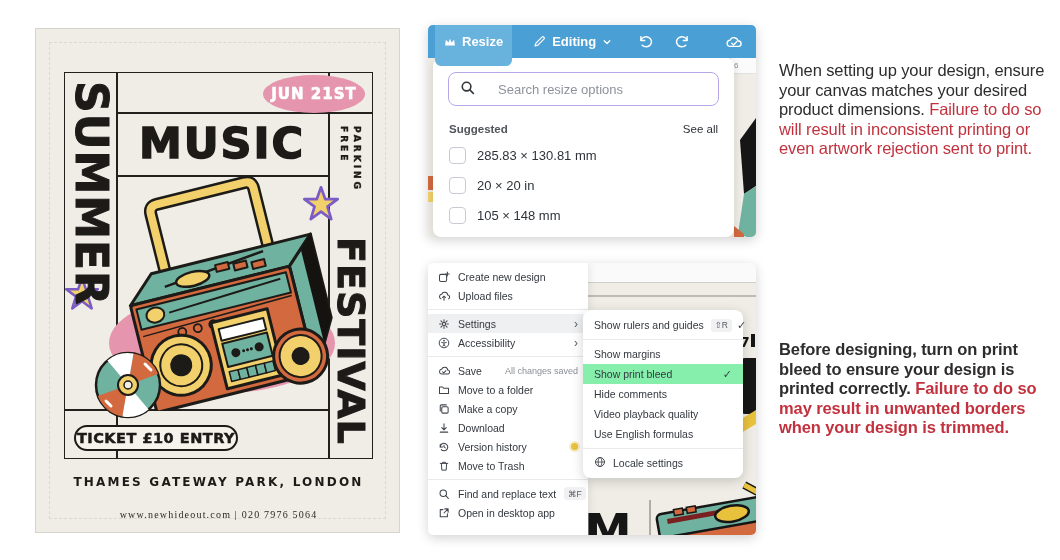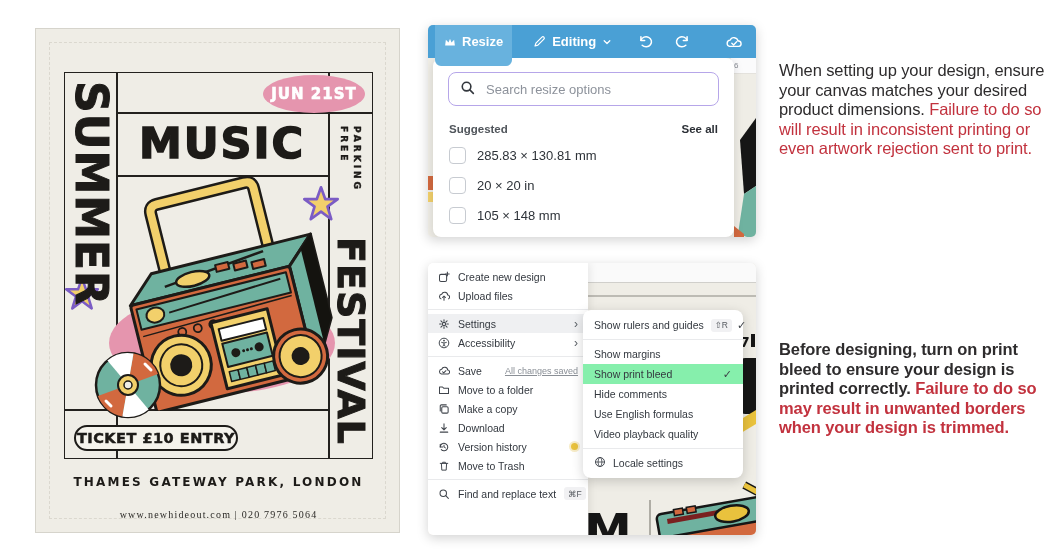--- a/index.html
+++ b/index.html
@@ -45,41 +45,41 @@
   .toolbar{position:absolute;left:0;top:0;right:0;height:33px;background:#4aa0d5;
     display:flex;align-items:center;padding:0 7px;gap:4px;z-index:5;}
   .tbtn{display:flex;align-items:center;gap:6px;color:#fff;font-size:13px;font-weight:bold;
     padding:17px 9px;border-radius:6px;cursor:default;}
   .tbtn.raised{background:#68b2de;}
   .ticon{display:flex;align-items:center;justify-content:center;}
   .tdivider{width:1px;height:16px;background:rgba(255,255,255,.45);margin:0 6px;}
   .panel{position:absolute;left:5px;top:33px;width:301px;height:179px;background:#fff;
     border-radius:8px;box-shadow:0 2px 10px rgba(20,20,30,.15);z-index:4;}
   .searchbox{margin:14px 15px 0;height:32px;border:1.6px solid #b6a6e9;border-radius:8px;
-    display:flex;align-items:center;gap:9px;padding:0 11px;background:#fff;}
+    display:flex;align-items:center;gap:21px;padding:0 11px;background:#fff;}
   .searchbox input{border:none;outline:none;flex:1;font-size:13px;color:#33383e;
     font-family:"Liberation Sans",sans-serif;background:transparent;}
   .searchbox input::placeholder{color:#8d929b;}
   .suggrow{display:flex;justify-content:space-between;align-items:center;margin:17px 16px 5px;}
   .sugglabel{font-size:11.5px;color:#50555b;font-weight:bold;}
-  .seeall{font-size:11.5px;color:#2c3036;font-weight:bold;cursor:default;}
+  .seeall{font-size:11.5px;color:#2c3036;font-weight:normal;cursor:default;}
   .optrow{display:flex;align-items:center;gap:11px;margin:0 16px;height:30px;cursor:default;}
   .cbx{width:15px;height:15px;border:1.5px solid #c7cbd1;border-radius:4px;background:#fff;flex:none;}
   .optlabel{font-size:13px;color:#2e3339;}
   .rulerchip{position:absolute;right:0;top:33px;width:22px;height:15px;background:#fbfbfc;z-index:2;
     font-size:8px;color:#8b8f96;display:flex;align-items:center;gap:4px;padding-left:3px;}
   .canvasart{position:absolute;z-index:1;}
   
   .menupanel{position:absolute;left:0;top:0;bottom:0;width:160px;background:#fff;z-index:3;
     box-shadow:2px 0 8px rgba(0,0,0,.08);padding-top:4px;}
   .mrow{height:19px;display:flex;align-items:center;gap:8px;padding:0 10px;cursor:default;}
   .mrow.hl{background:#eff0f2;}
   .mrow .mi{flex:none;display:flex;align-items:center;}
   .mlabel{font-size:10.5px;color:#33383f;white-space:nowrap;}
-  .mright{margin-left:auto;font-size:9px;color:#8a8f96;text-decoration:underline;}
+  .mright{margin-left:auto;font-size:9px;color:#8a8f96;}
   .mchev{margin-left:auto;font-size:12px;color:#5d6268;line-height:1;}
   .mdivider{height:1px;background:#e9eaec;margin:4px 0;}
   .kbadge{background:#f1f1f3;border-radius:3px;padding:1.5px 4px;font-size:8.5px;color:#55595f;}
   .ydot{width:7px;height:7px;border-radius:50%;background:#e9c23d;margin-left:auto;box-shadow:0 0 0 2px #f7ecc8;}
   .submenu{position:absolute;left:155px;top:47px;width:160px;background:#fff;border-radius:8px;
     box-shadow:0 3px 12px rgba(0,0,0,.18);z-index:4;padding:5px 0;}
   .srow{height:20px;display:flex;align-items:center;gap:7px;padding:0 11px;cursor:default;}
   .srow.hl{background:#86efac;}
   .slabel{font-size:10.5px;color:#33383f;white-space:nowrap;}
   .scheck{margin-left:auto;font-size:11px;color:#3c4147;display:flex;align-items:center;gap:5px;}
@@ -417,20 +417,29 @@
     <div class="mrow">
       <span class="mi">
           <svg width="12" height="12" viewBox="0 0 16 16">
             <circle cx="7" cy="7" r="4.3" fill="none" stroke="#40454c" stroke-width="1.4"></circle>
             <line x1="10.3" y1="10.3" x2="13.8" y2="13.8" stroke="#40454c" stroke-width="1.4" stroke-linecap="round"></line>
           </svg>
         </span>
       <span class="mlabel">Find and replace text</span>
       <span class="kbadge" style="margin-left:auto;">⌘F</span>
     </div>
+    <div class="mrow">
+      <span class="mi">
+          <svg width="12" height="12" viewBox="0 0 16 16">
+            <path d="M6.5 3.5 H3 v9.5 h9.5 V9" fill="none" stroke="#40454c" stroke-width="1.4" stroke-linecap="round" stroke-linejoin="round"></path>
+            <path d="M9 2.5 h4.5 V7 M13.5 2.5 L8 8" fill="none" stroke="#40454c" stroke-width="1.4" stroke-linecap="round" stroke-linejoin="round"></path>
+          </svg>
+        </span>
+      <span class="mlabel">Open in desktop app</span>
+    </div>
   </div>
 
   <div class="submenu">
     <div class="srow">
       <span class="slabel">Show rulers and guides</span>
       <span class="scheck">
         <span class="kbadge">⇧R</span>
         <span>✓</span>
       </span>
     </div>
@@ -441,24 +450,24 @@
     <div class="srow hl">
       <span class="slabel">Show print bleed</span>
       <span class="scheck">
           <span>✓</span>
         </span>
     </div>
     <div class="srow">
       <span class="slabel">Hide comments</span>
     </div>
     <div class="srow">
+      <span class="slabel">Video playback quality</span>
+    </div>
+    <div class="srow">
       <span class="slabel">Use English formulas</span>
-    </div>
-    <div class="srow">
-      <span class="slabel">Video playback quality</span>
     </div>
     <div class="sdivider"></div>
     <div class="srow">
       <span class="mi"><svg width="12" height="12" viewBox="0 0 16 16">
             <circle cx="8" cy="8" r="6" fill="none" stroke="#40454c" stroke-width="1.3"></circle>
             <ellipse cx="8" cy="8" rx="2.6" ry="6" fill="none" stroke="#40454c" stroke-width="1.1"></ellipse>
             <line x1="2" y1="8" x2="14" y2="8" stroke="#40454c" stroke-width="1.1"></line>
           </svg></span>
       <span class="slabel">Locale settings</span>
     </div>

